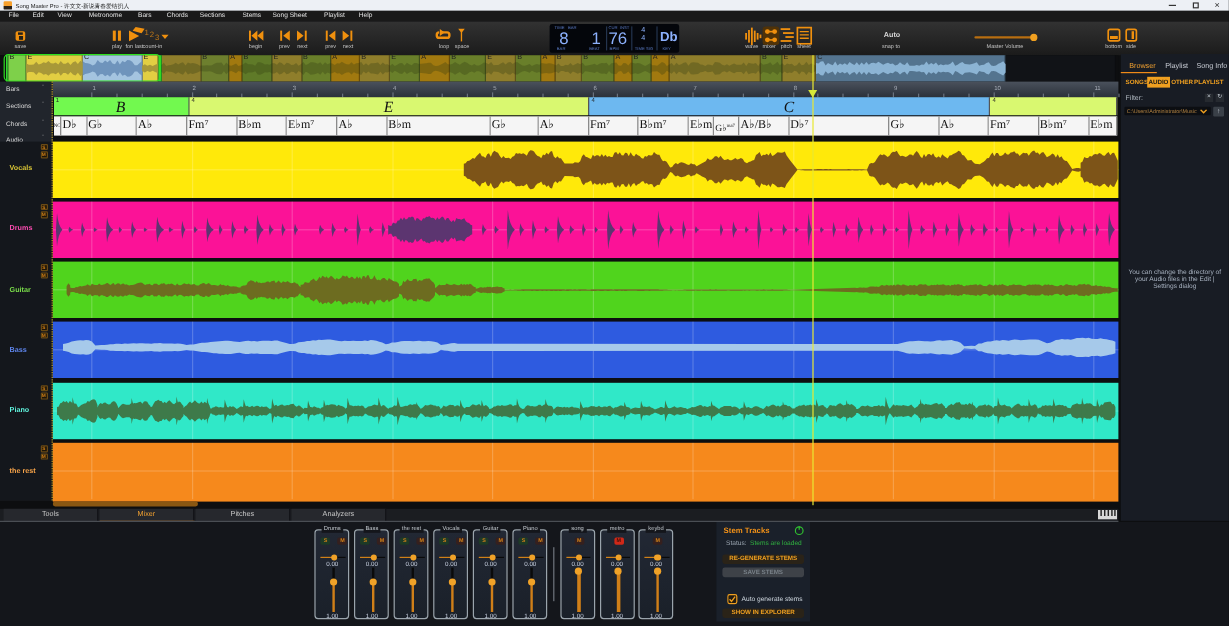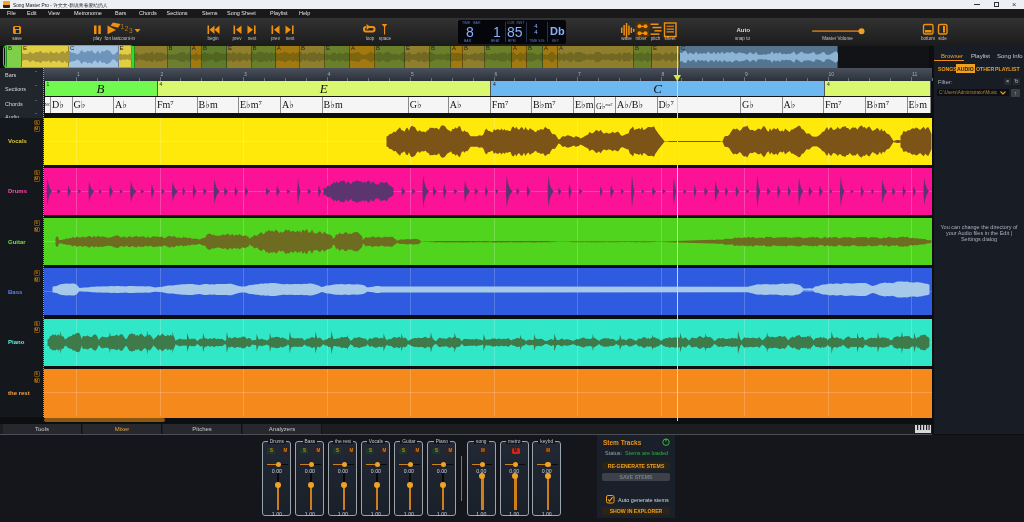--- a/index.html
+++ b/index.html
@@ -136,21 +136,21 @@
 <div class="tlab" style="left:730.5px;width:24px">snap to</div>
 <div class="tlab" style="left:810px;width:55px">Master Volume</div>
 <div class="tlab" style="left:917px;width:22px">bottom</div>
 <div class="tlab" style="left:933.5px;width:18px">side</div>
 
 <div style="position:absolute;left:458px;top:2.5px;width:108px;height:24px;background:#04060b;border-radius:2px;color:#8cb0fc">
 <div style="position:absolute;left:4px;top:0.5px;font-size:3.5px;color:#5878c0">TIME&nbsp;&nbsp;&nbsp;BAR</div>
 <div style="position:absolute;left:49px;top:0.5px;font-size:3.5px;color:#5878c0">CUR&nbsp;&nbsp;INST</div>
 <div style="position:absolute;left:8px;top:4px;font-size:14px">8</div>
 <div style="position:absolute;left:35px;top:4px;font-size:14px">1</div>
-<div style="position:absolute;left:49px;top:4px;font-size:14px">85</div>
+<div style="position:absolute;left:49px;top:4px;font-size:14px">76</div>
 <div style="position:absolute;left:74px;top:3px;font-size:6px;text-align:center;width:8px;line-height:6px">4<br>4</div>
 <div style="position:absolute;left:92px;top:5px;font-size:11px;font-weight:bold">Db</div>
 <div style="position:absolute;left:6px;top:19px;font-size:3.5px;color:#5878c0">BAR</div>
 <div style="position:absolute;left:33px;top:19px;font-size:3.5px;color:#5878c0">BEAT</div>
 <div style="position:absolute;left:50px;top:19px;font-size:3.5px;color:#5878c0">BPM</div>
 <div style="position:absolute;left:71px;top:19px;font-size:3.5px;color:#5878c0">TIME SIG</div>
 <div style="position:absolute;left:94px;top:19px;font-size:3.5px;color:#5878c0">KEY</div>
 <div style="position:absolute;left:47px;top:2px;width:1px;height:20px;background:#24344e"></div>
 <div style="position:absolute;left:68px;top:2px;width:1px;height:20px;background:#24344e"></div>
 <div style="position:absolute;left:89px;top:2px;width:1px;height:20px;background:#24344e"></div>

